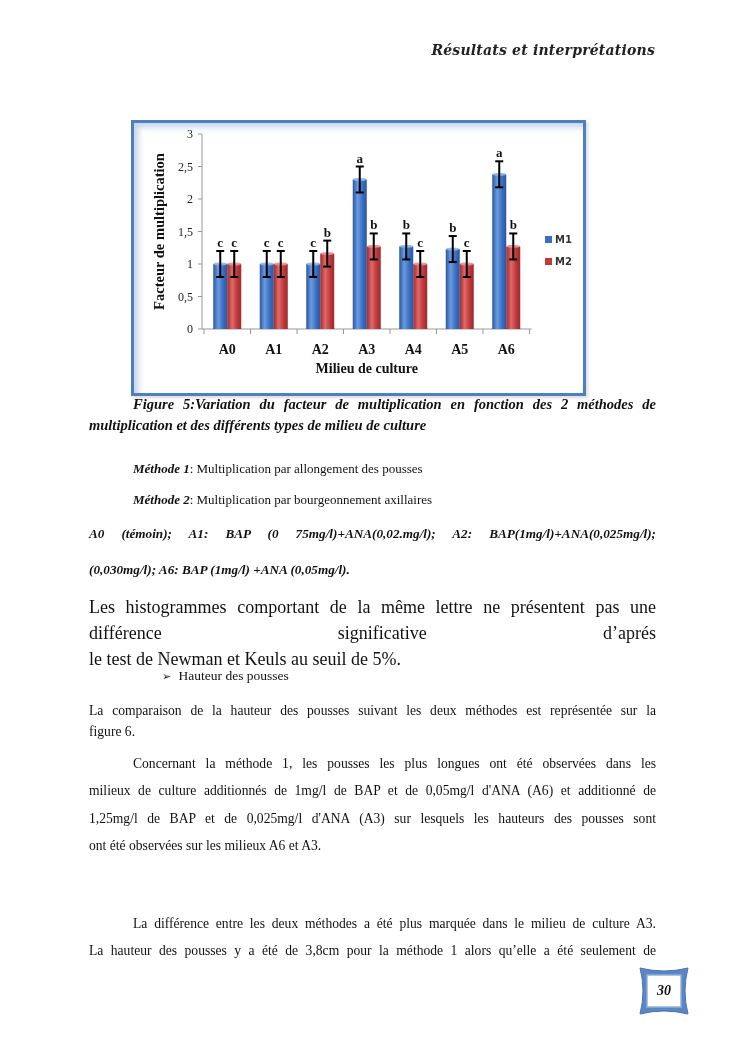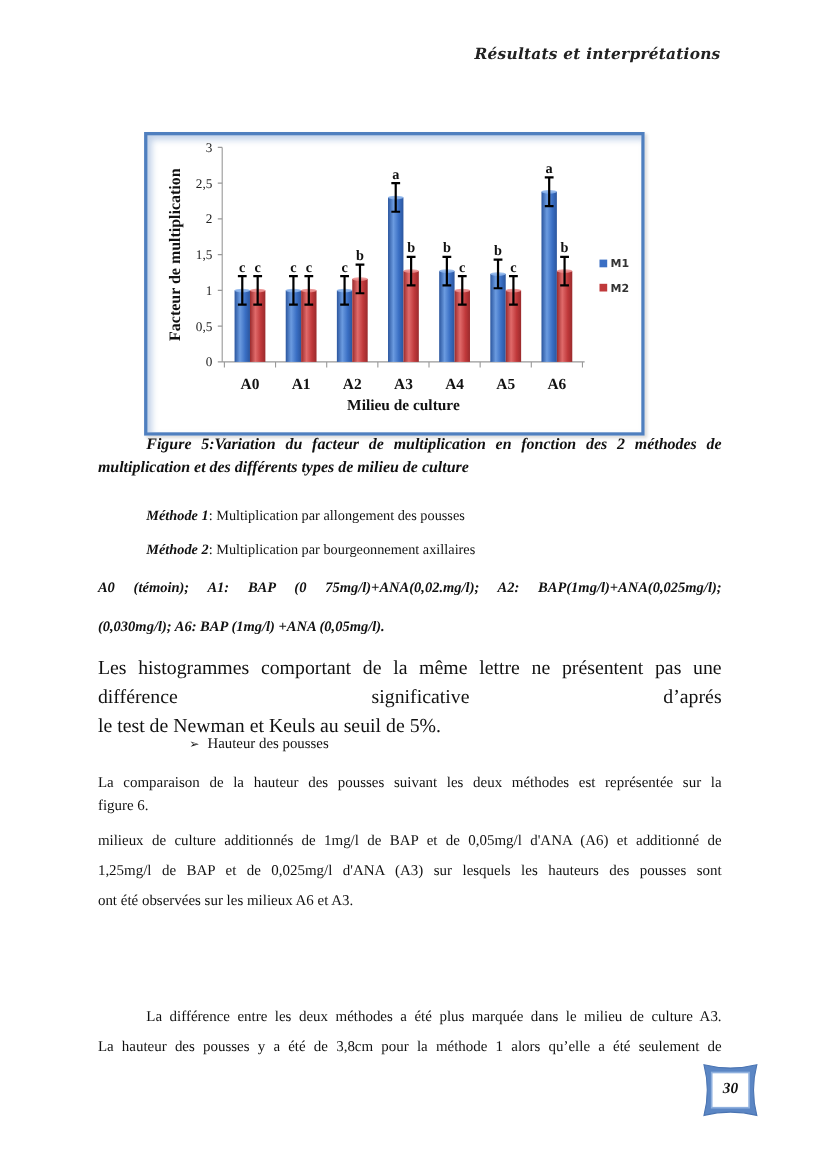--- a/index.html
+++ b/index.html
@@ -23,21 +23,21 @@
 
   .media { position:absolute; left:89px; top:521px; width:567px; font-weight:bold; font-style:italic;
            font-size:13.2px; line-height:25px; text-align:justify; }
   .media .line { display:block; text-align-last:justify; }
   .media .line.last { text-align-last:left;margin-top:11px; }
 
   .note { position:absolute; left:89px; top:594px; width:567px; font-size:18px; line-height:26px;
           text-align:justify; }
   .note .line1 { display:block; text-align-last:justify; }
 
-  .subhead { position:absolute; left:172px; top:668px; font-size:13.5px; }
+  .subhead { position:absolute; left:162px; top:668px; font-size:13.5px; }
   .subhead .arrow { font-size:11px; margin-right:4px; }
 
   .body-text { position:absolute; left:89px; width:567px; font-size:13.6px; text-align:justify; }
   .p1 { top:700px; line-height:21px; }
   .p2 { top:750px; line-height:27.3px; }
   .p3 { top:910px; line-height:27.3px; }
   .body-text .jline { display:block; text-align-last:justify; }
   .body-text .lline { display:block; text-align-last:left; }
   .body-text .indent { display:inline-block; width:44px; }
 
@@ -215,20 +215,21 @@
   <span class="arrow">➢</span>
   <span>Hauteur des pousses</span>
 </div>
 
 <div class="body-text p1">
   <span class="jline">La comparaison  de  la hauteur des pousses suivant les deux méthodes est représentée sur la</span>
   <span class="lline">figure 6.</span>
 </div>
 
 <div class="body-text p2">
+  <span class="jline"><span class="indent"></span><span>Concernant  la méthode 1, les pousses les plus longues ont été observées dans les</span></span>
   <span class="jline">milieux de culture additionnés de 1mg/l de BAP et de 0,05mg/l d'ANA (A6) et additionné de</span>
   <span class="jline">1,25mg/l de BAP et de 0,025mg/l d'ANA (A3) sur lesquels les hauteurs des pousses sont</span>
   <span class="lline">ont été observées sur les milieux A6 et A3.</span>
 </div>
 
 <div class="body-text p3">
   <span class="jline"><span class="indent"></span><span>La différence entre les deux méthodes a été plus marquée dans le  milieu de culture A3.</span></span>
   <span class="jline">La hauteur des pousses y a été de 3,8cm pour la méthode 1 alors qu’elle a été seulement de</span>
 </div>
 

